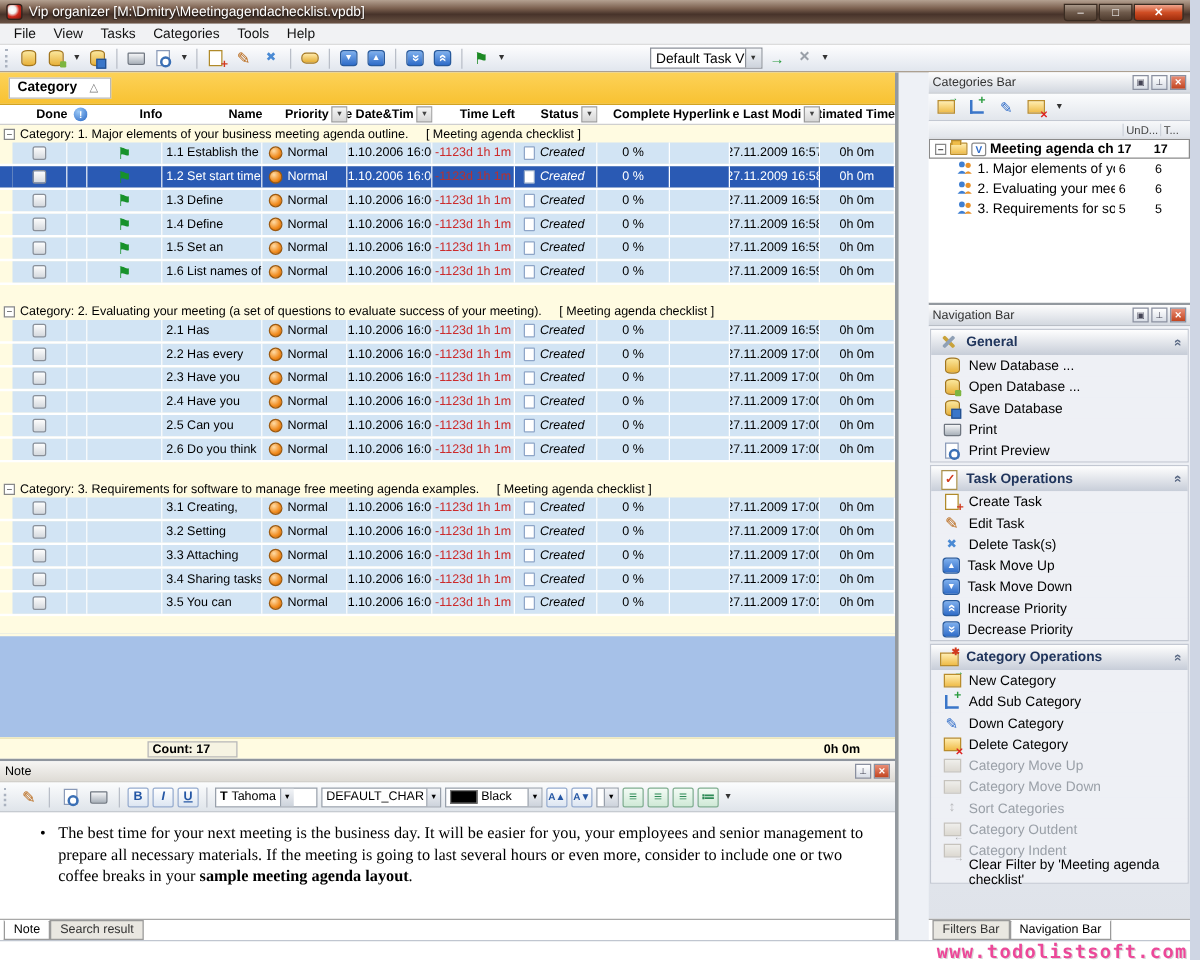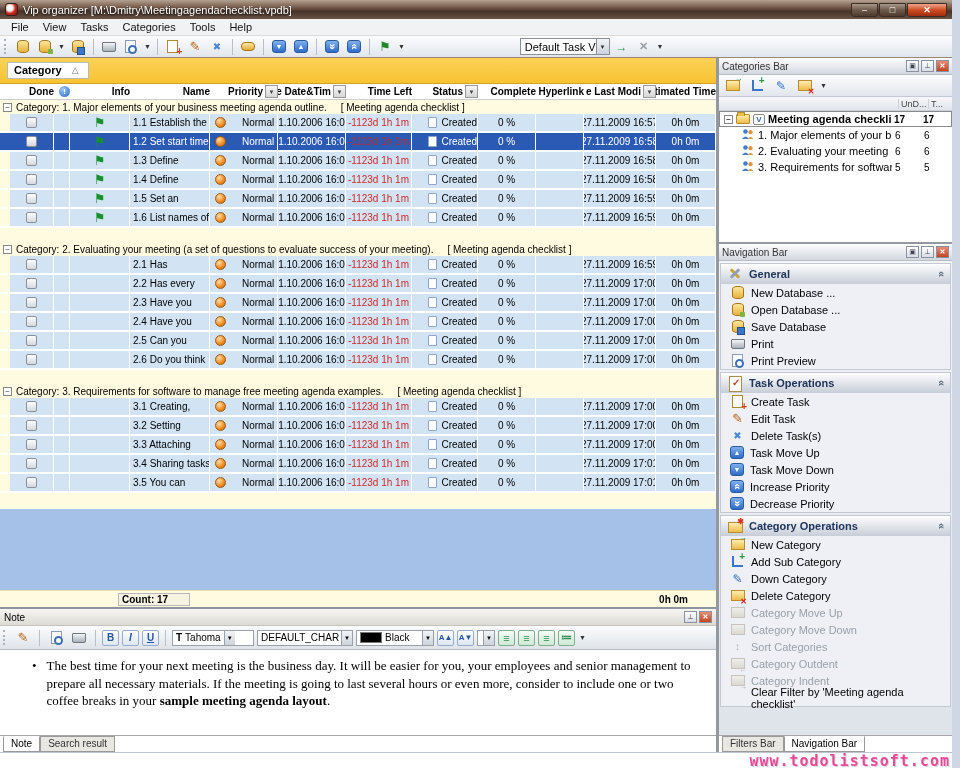--- a/index.html
+++ b/index.html
@@ -65,21 +65,21 @@
   .icn.cat-sub::after { content:"+"; position:absolute; top:-3px; right:0; color:#2a9c3f; font-weight:bold; font-size:10px; }
   .icn.cat-edit::before { content:"✎"; font-size:12px; color:#2f6cc8; }
   .icn.sort::before { content:"↕"; color:#777; font-size:11px; }
   .icn.outdent::after { content:"←"; position:absolute; bottom:-3px; right:-2px; font-size:8px; color:#555; }
   .icn.indent::after { content:"→"; position:absolute; bottom:-3px; right:-2px; font-size:8px; color:#555; }
   .icn.none { visibility:hidden; }
 
   
   .main { flex:1; display:flex; min-height:0; }
   .left-pane { width:719px; flex:none; display:flex; flex-direction:column; border-right:3px solid #93999f; background:#fffbe1; }
-  .right-pane { flex:1; display:flex; flex-direction:column; background:#eef1f6; min-width:0; }
+  .right-pane { flex:1; display:flex; flex-direction:column; background:#eef1f6; min-width:0;padding-left:24px; }
 
   
   .group-band { height:26px; flex:none; display:flex; align-items:center; padding-left:7px;
     background:linear-gradient(#fdd258,#f8c232); border-bottom:1px solid #d2a323; }
   .group-chip { background:#fff; border:1px solid #b9b9b9; font-weight:bold; font-size:11px; padding:1px 9px 2px 6px;
     display:flex; gap:10px; align-items:center; }
   .sort-tri { font-size:9px; color:#777; font-weight:normal; }
 
   .grid { --cols: 10px 44px 16px 60px 80px 68px 68px 66px 66px 58px 48px 72px 1fr; }
   .grid-header { height:16px; flex:none; display:grid; grid-template-columns:var(--cols); align-items:center;
@@ -94,22 +94,22 @@
   .cat-row { height:14px; flex:none; display:flex; align-items:center; gap:4px; padding-left:3px; font-size:10px; background:#fffbe1; }
   .expand-box { width:9px; height:9px; flex:none; border:1px solid #888; background:#fff; font-size:8px; line-height:7px; text-align:center; color:#444; }
   .cat-tag { margin-left:10px; }
   .cat-gap { height:14px; flex:none; background:#fffbe1; }
   .trow { display:grid; grid-template-columns:var(--cols); height:19px; flex:none; border-bottom:2px solid #fff; }
   .trow .cell { background:#d2e4f4; border-right:1px solid #fff; display:flex; align-items:center; justify-content:center;
     font-size:10px; color:#000; overflow:hidden; white-space:nowrap; }
   .trow .cell.gutter { background:transparent; border-right:none; }
   .trow.selected .cell { background:#2a5ab4; color:#fff; }
   .cell.name { justify-content:flex-start; padding-left:3px; }
-  .cell.priority { justify-content:flex-start; padding-left:5px; gap:16px; }
-  .cell.status { justify-content:flex-end; padding-left:7px; gap:4px; }
+  .cell.priority { justify-content:flex-start; padding-left:5px; gap:4px; }
+  .cell.status { justify-content:flex-start; padding-left:7px; gap:4px;font-style:italic; }
   .cell.timeleft { color:#cc2b2b; }
   .trow.selected .cell.timeleft { color:#b73131; }
   .checkbox { width:11px; height:11px; background:linear-gradient(#fdfdfd,#d5d9de); border:1px solid #8a9099; border-radius:2px; }
   .ball { width:11px; height:11px; flex:none; border-radius:50%; border:1px solid #9c5a10;
     background:radial-gradient(circle at 35% 30%,#ffdca6,#f08a1d 60%,#b65e07); }
   .page-icon { width:9px; height:11px; flex:none; background:#fff; border:1px solid #8fa6c8; border-radius:1px; }
   .row-flag { color:#17922b; font-size:13px; line-height:1; }
   .filler { flex:1; background:#a6c1e8; border-top:2px solid #fffbe1; }
 
   .summary { height:17px; flex:none; display:flex; align-items:center; background:#fffbe1; font-size:10px; font-weight:bold; border-top:1px solid #e6dfb0; }

